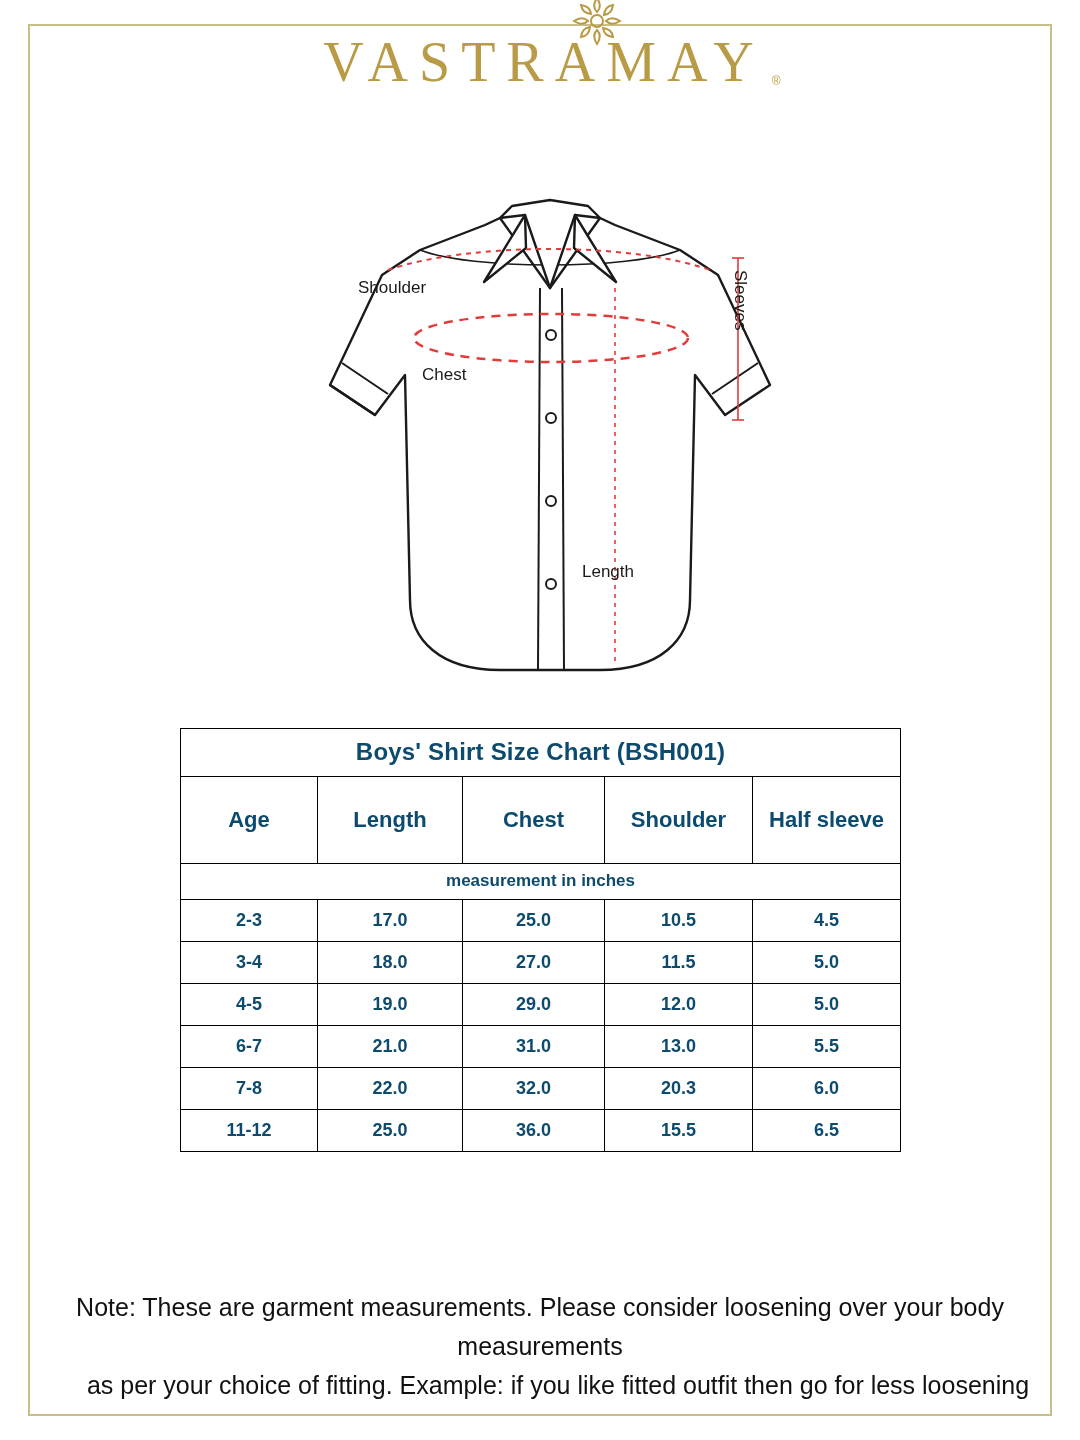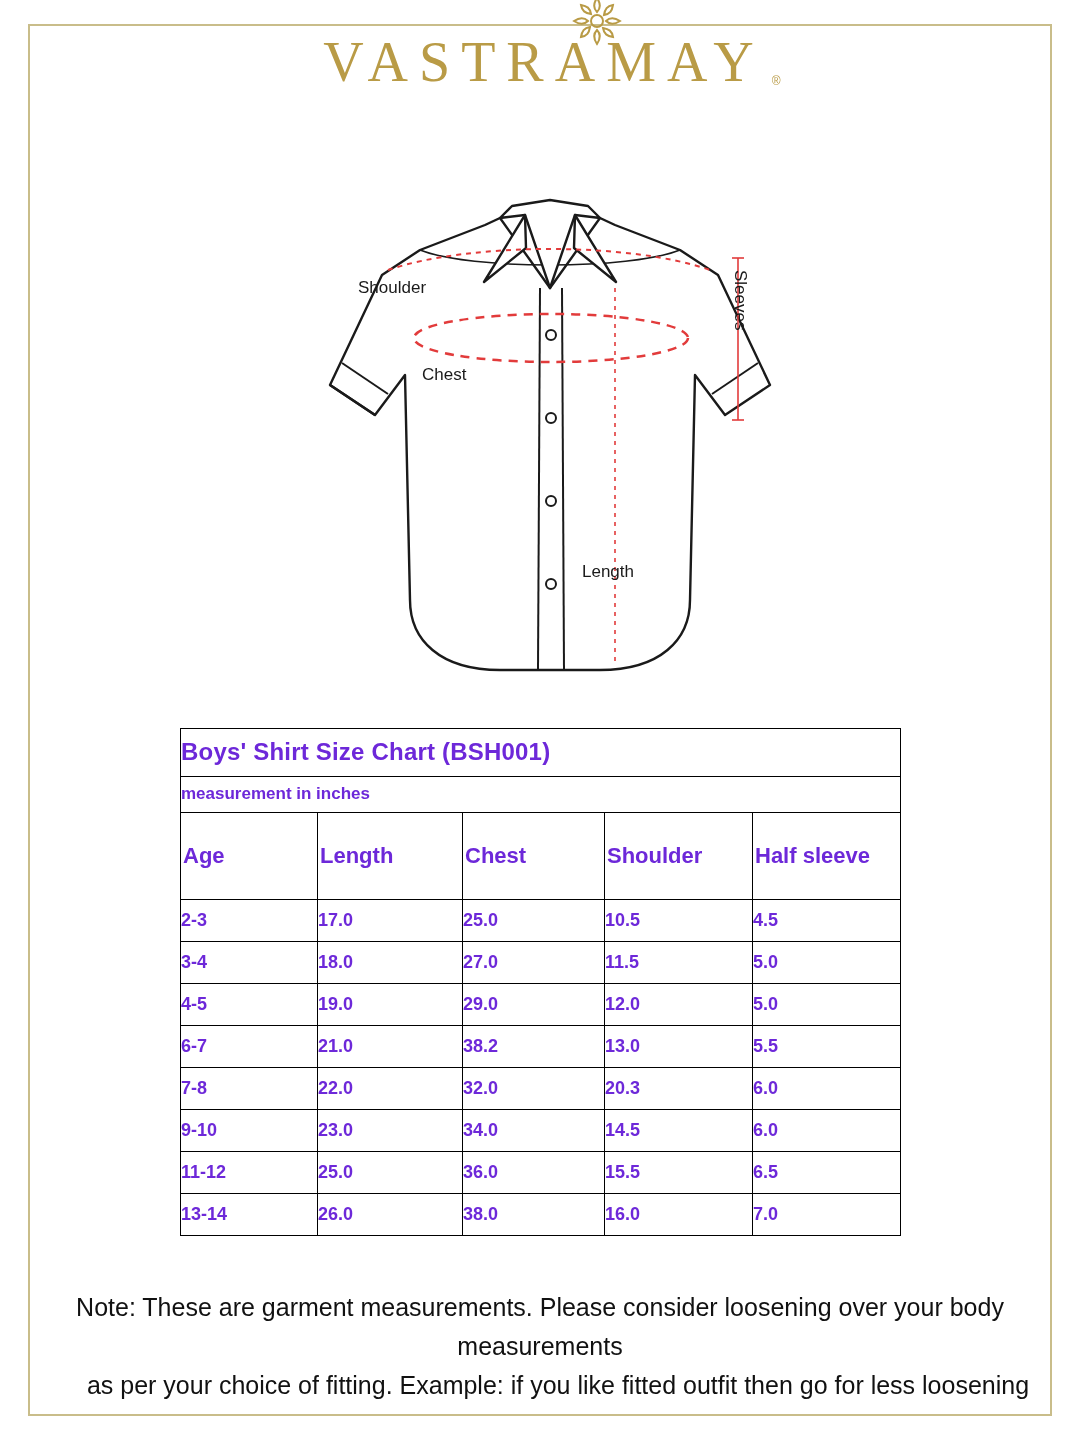--- a/index.html
+++ b/index.html
@@ -96,23 +96,23 @@
     width: 720px;
   }
   table.size-chart {
     border-collapse: collapse;
     width: 720px;
     table-layout: fixed;
   }
   table.size-chart th,
   table.size-chart td {
     border: 1.5px solid #000000;
-    text-align: left;
+    text-align: center;
     font-weight: bold;
-    color: #6d28d9;
+    color: #0c4a6e;
   }
   .tbl-title {
     font-size: 24px;
     padding: 9px 0 10px;
     letter-spacing: 0.2px;
   }
   .tbl-sub {
     font-size: 17px;
     padding: 7px 0 8px;
   }
@@ -228,29 +228,29 @@
         <col class="c-len">
         <col class="c-chest">
         <col class="c-sh">
         <col class="c-hs">
     </colgroup>
     <thead>
       <tr>
         <th class="tbl-title" colspan="5">Boys' Shirt Size Chart (BSH001)</th>
       </tr>
       <tr>
-        <th class="tbl-sub" colspan="5">measurement in inches</th>
-      </tr>
-      <tr>
         <th class="hdr-cell">Age</th>
         <th class="hdr-cell">Length</th>
         <th class="hdr-cell">Chest</th>
         <th class="hdr-cell">Shoulder</th>
         <th class="hdr-cell">Half sleeve</th>
       </tr>
+      <tr>
+        <th class="tbl-sub" colspan="5">measurement in inches</th>
+      </tr>
     </thead>
     <tbody>
       <tr>
         <td class="data-cell">2-3</td>
         <td class="data-cell">17.0</td>
         <td class="data-cell">25.0</td>
         <td class="data-cell">10.5</td>
         <td class="data-cell">4.5</td>
       </tr>
       <tr>
@@ -263,52 +263,38 @@
       <tr>
         <td class="data-cell">4-5</td>
         <td class="data-cell">19.0</td>
         <td class="data-cell">29.0</td>
         <td class="data-cell">12.0</td>
         <td class="data-cell">5.0</td>
       </tr>
       <tr>
         <td class="data-cell">6-7</td>
         <td class="data-cell">21.0</td>
-        <td class="data-cell">38.2</td>
+        <td class="data-cell">31.0</td>
         <td class="data-cell">13.0</td>
         <td class="data-cell">5.5</td>
       </tr>
       <tr>
         <td class="data-cell">7-8</td>
         <td class="data-cell">22.0</td>
         <td class="data-cell">32.0</td>
         <td class="data-cell">20.3</td>
         <td class="data-cell">6.0</td>
       </tr>
       <tr>
-        <td class="data-cell">9-10</td>
-        <td class="data-cell">23.0</td>
-        <td class="data-cell">34.0</td>
-        <td class="data-cell">14.5</td>
-        <td class="data-cell">6.0</td>
-      </tr>
-      <tr>
         <td class="data-cell">11-12</td>
         <td class="data-cell">25.0</td>
         <td class="data-cell">36.0</td>
         <td class="data-cell">15.5</td>
         <td class="data-cell">6.5</td>
       </tr>
-      <tr>
-        <td class="data-cell">13-14</td>
-        <td class="data-cell">26.0</td>
-        <td class="data-cell">38.0</td>
-        <td class="data-cell">16.0</td>
-        <td class="data-cell">7.0</td>
-      </tr>
     </tbody>
   </table>
 </div>
 
 <div class="note">
   <span class="l1">Note: These are garment measurements. Please consider loosening over your body measurements</span>
   <span class="l2">as per your choice of fitting. Example: if you like fitted outfit then go for less loosening</span>
 </div>
 
 </body></html>

